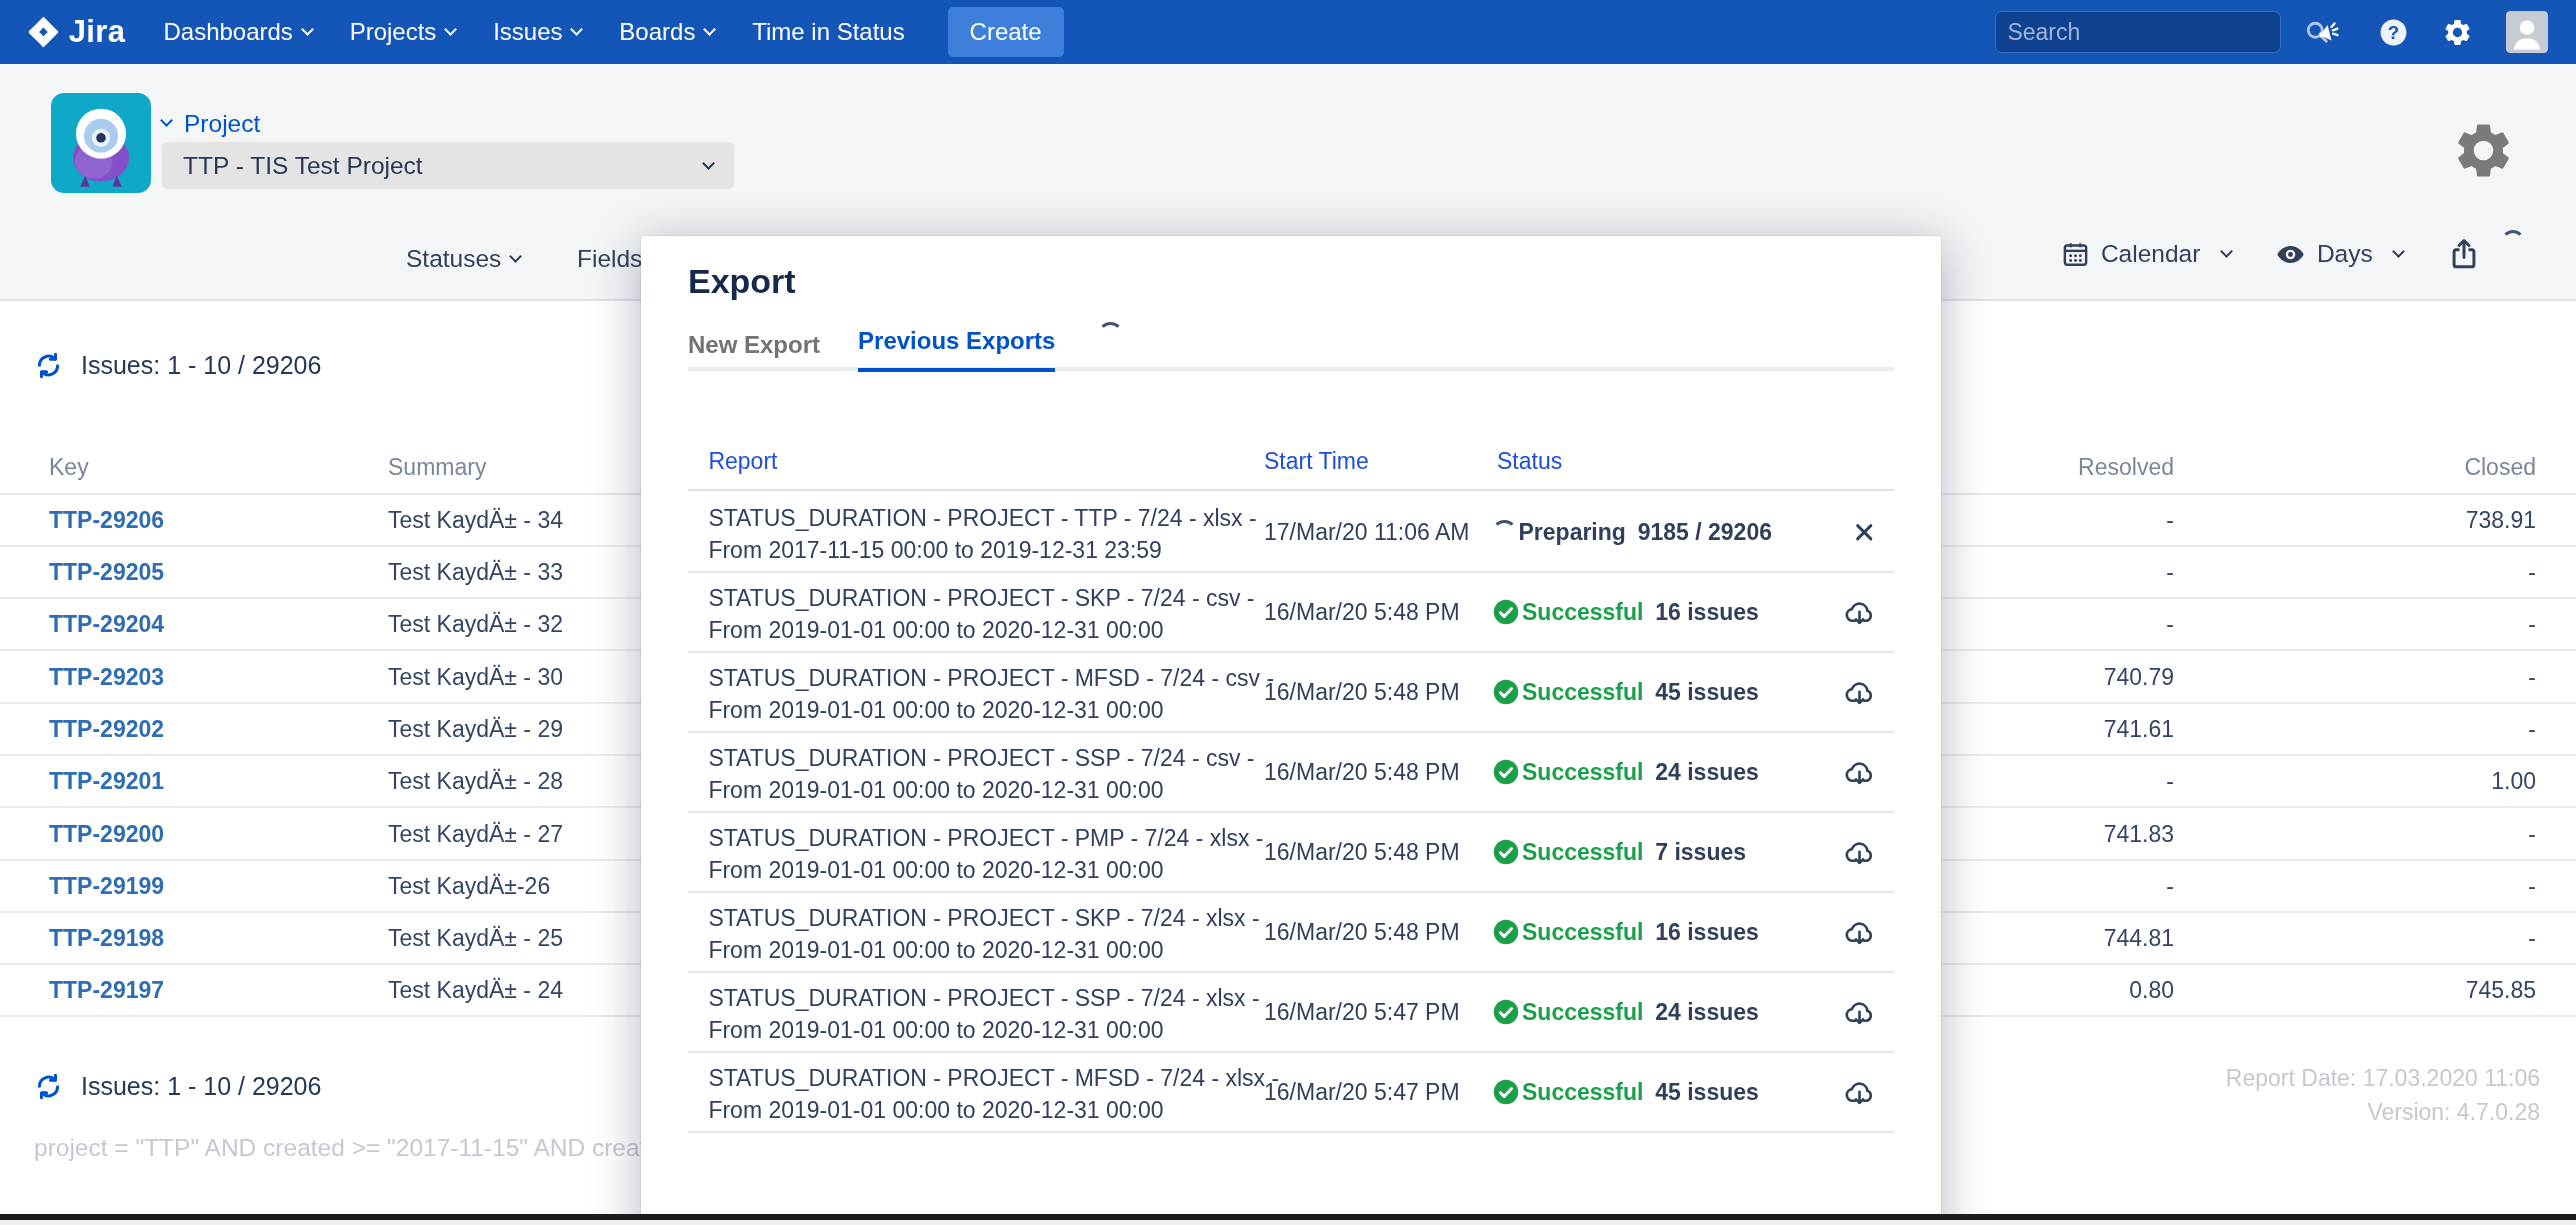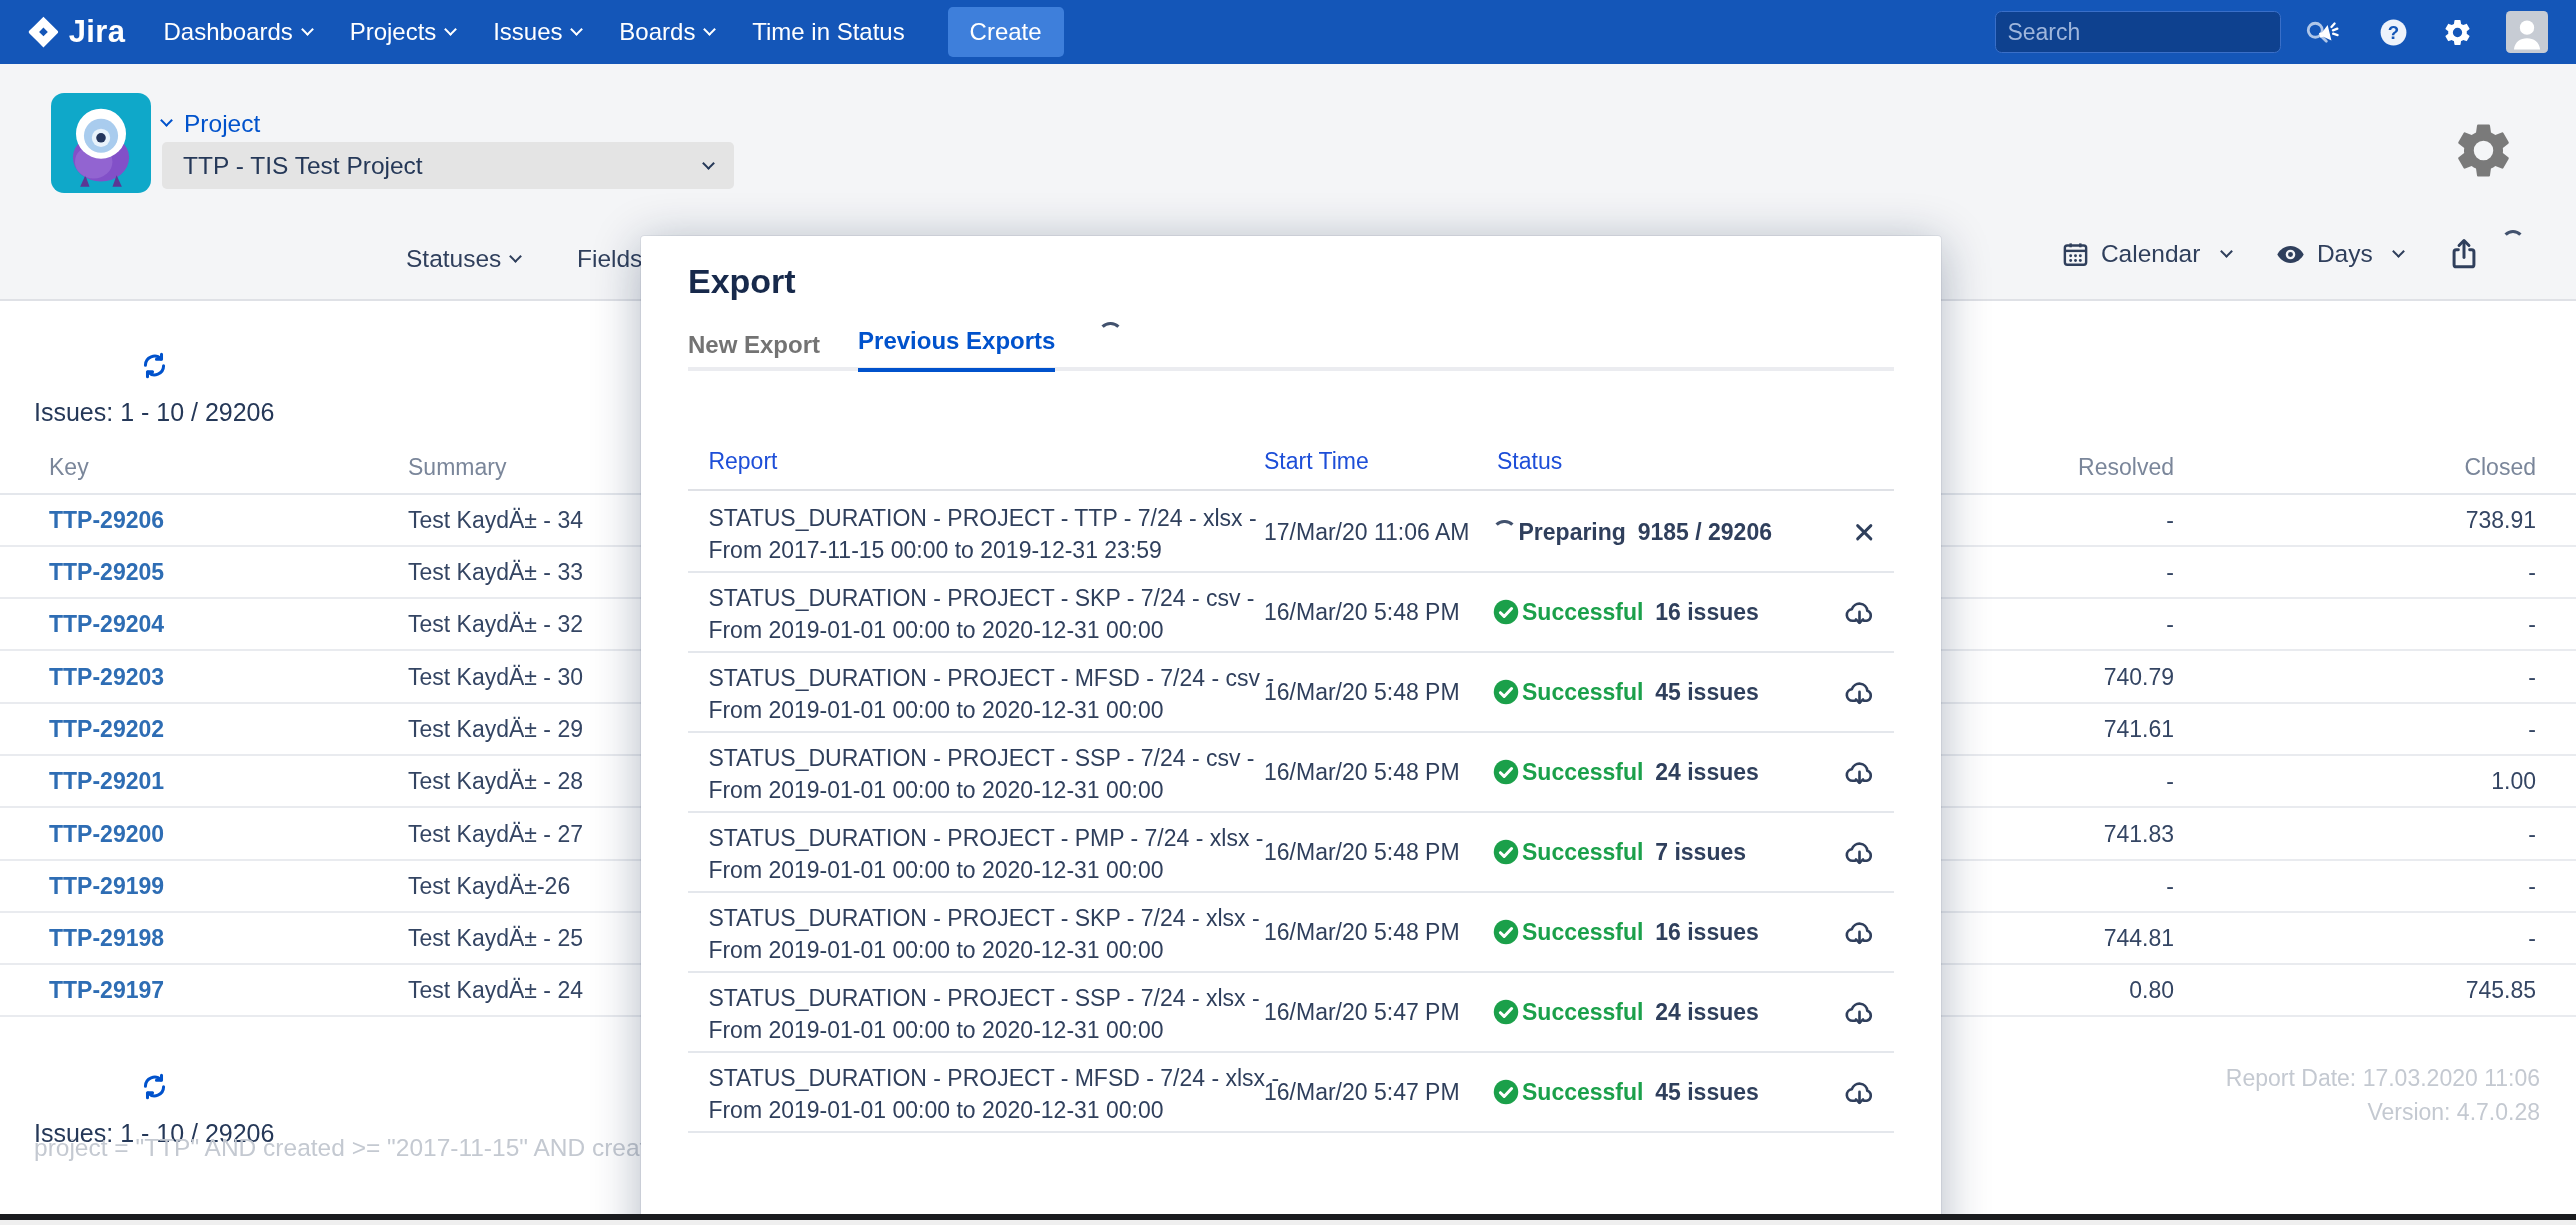--- a/index.html
+++ b/index.html
@@ -55,30 +55,30 @@
   .right-tools { position:absolute; right:51px; top:173px; display:flex; align-items:center; gap:44px; }
   .tool { display:flex; align-items:center; gap:11.4px; font-size:24.5px; color:#2F3F5C; cursor:pointer; }
 
   .spinner { border-radius:50%; border:3.3px solid transparent; border-top-color:#42526E;
              animation:spin 1.1s linear infinite; }
   @keyframes spin { to { transform:rotate(360deg); } }
   .mini-spinner { width:24.5px; height:24.5px; margin-left:8.2px; margin-top:-24.5px; }
 
   
   .refresh-line { position:absolute; left:34px; display:flex; align-items:center; gap:18px;
-                  font-size:25px; color:#253858;flex-direction:column; }
+                  font-size:25px; color:#253858; }
   .refresh-line.top { top:351px; }
   .refresh-line.bottom { top:1072px; }
   .refresh-btn { cursor:pointer; }
 
   .issues-header { position:absolute; left:0; right:0; top:441px; height:54px; border-bottom:2.5px solid #E4E7EC; }
   .issues-header .cell { color:#7A869A; font-size:23px; }
   .cell { position:absolute; top:50%; transform:translateY(-50%); white-space:nowrap; }
   .cell-key { left:49px; }
-  .cell-summary { left:408px; }
+  .cell-summary { left:388px; }
   .cell-resolved { right:402px; text-align:right; }
   .cell-closed { right:40px; text-align:right; }
   .issue-row { position:absolute; left:0; right:0; height:52px; border-bottom:2.5px solid #E9EBEF; }
   .issue-row .cell { font-size:23px; color:#344563; }
   .issue-row .cell-key { color:#2E6DB4; font-weight:700; text-decoration:none; cursor:pointer; }
 
   .jql { position:absolute; left:34px; top:1134px; font-size:24.5px; color:#C4C9D1; white-space:nowrap; }
   .report-meta { position:absolute; right:36px; text-align:right; font-size:23px; color:#C4C9D1; }
   .report-date { top:1065px; }
   .report-version { top:1099px; }

